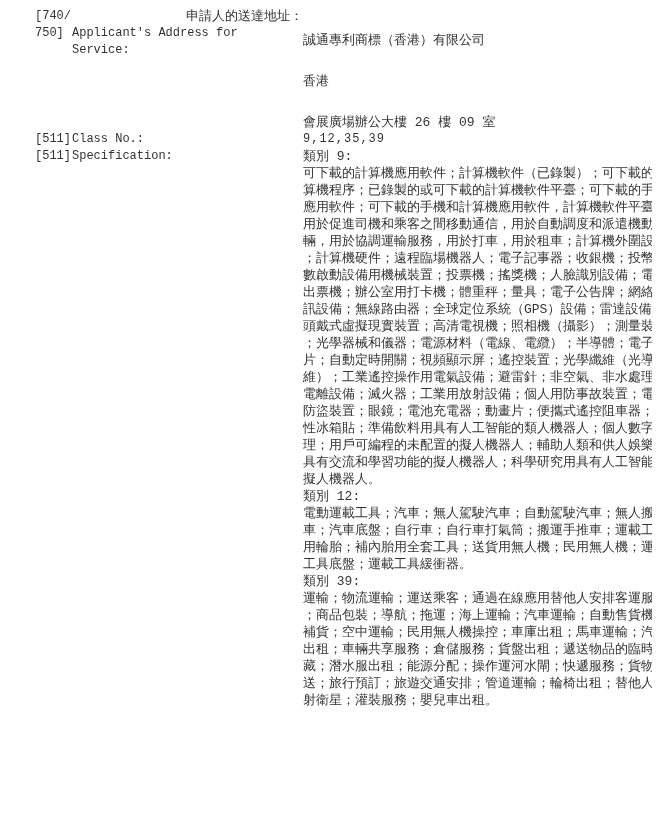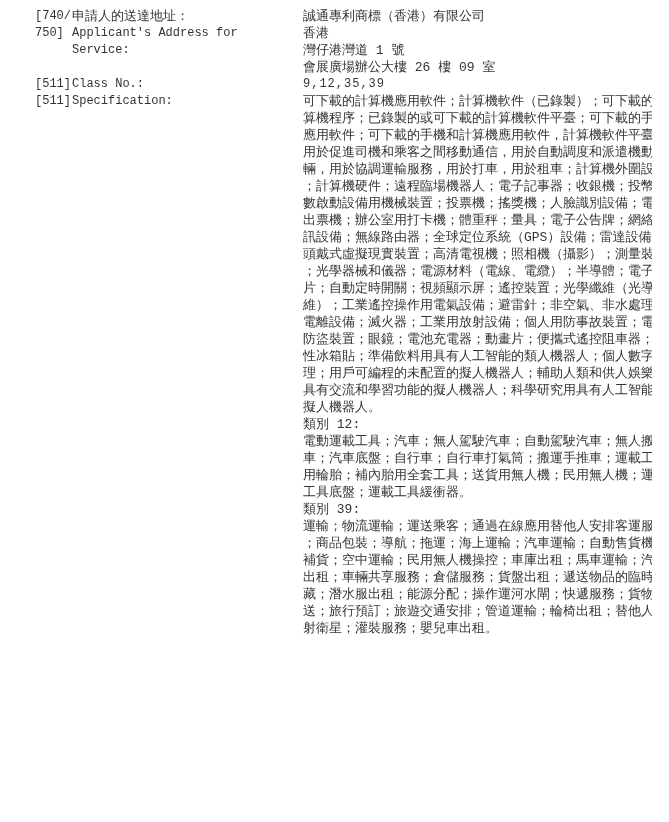--- a/index.html
+++ b/index.html
@@ -15,22 +15,22 @@
   }
   .grid {
     display: grid;
     grid-template-columns: 37px 231px 364px;
     padding: 8px 0 0 35px;
     align-items: start;
   }
   .row { display: contents; }
   .cell { font-size: 13px; line-height: 17px; }
   .tag-line, .en-line { font-size: 12px; line-height: 17px; white-space: nowrap; }
-  .zh-line { font-size: 13px; line-height: 17px; white-space: nowrap; }
-  .value-line { font-size: 13px; line-height: 17px; }
+  .zh-line { font-size: 13px; line-height: 17px; white-space: nowrap; text-align: right; }
+  .value-line { font-size: 13px; line-height: 17px; margin-top: 24px; }
   .num-line { font-size: 12px; line-height: 17px; letter-spacing: 1px; }
   .spec-heading { font-size: 13px; line-height: 17px; }
   .spec-text {
     font-size: 13px;
     line-height: 17px;
     word-break: break-all;
     line-break: anywhere;
   }
 </style>
 </head>
@@ -45,21 +45,20 @@
         <div class="tag-line">750]</div>
       </div>
       <div class="cell">
         <div class="zh-line">申請人的送達地址：</div>
         <div class="en-line">Applicant's Address for</div>
         <div class="en-line">Service:</div>
       </div>
       <div class="cell">
         <div class="value-line">誠通專利商標（香港）有限公司</div>
         <div class="value-line">香港</div>
-        <div class="value-line">灣仔港灣道 1 號</div>
         <div class="value-line">會展廣場辦公大樓 26 樓 09 室</div>
       </div>
     </div>
 
     <div class="row">
       <div class="cell">
         <div class="tag-line">[511]</div>
       </div>
       <div class="cell">
         <div class="en-line">Class No.:</div>
@@ -71,20 +70,21 @@
 
     <div class="row">
       <div class="cell">
         <div class="tag-line">[511]</div>
       </div>
       <div class="cell">
         <div class="en-line">Specification:</div>
       </div>
       <div class="cell">
         <div class="spec-section">
+          <div class="spec-heading">類別 9:</div>
           <div class="spec-text">可下載的計算機應用軟件；計算機軟件（已錄製）；可下載的計算機程序；已錄製的或可下載的計算機軟件平臺；可下載的手機應用軟件；可下載的手機和計算機應用軟件，計算機軟件平臺，用於促進司機和乘客之間移動通信，用於自動調度和派遣機動車輛，用於協調運輸服務，用於打車，用於租車；計算機外圍設備；計算機硬件；遠程臨場機器人；電子記事器；收銀機；投幣計數啟動設備用機械裝置；投票機；搖獎機；人臉識別設備；電子出票機；辦公室用打卡機；體重秤；量具；電子公告牌；網絡通訊設備；無線路由器；全球定位系統（GPS）設備；雷達設備；頭戴式虛擬現實裝置；高清電視機；照相機（攝影）；測量裝置；光學器械和儀器；電源材料（電線、電纜）；半導體；電子芯片；自動定時開關；視頻顯示屏；遙控裝置；光學纖維（光導纖維）；工業遙控操作用電氣設備；避雷針；非空氣、非水處理用電離設備；滅火器；工業用放射設備；個人用防事故裝置；電子防盜裝置；眼鏡；電池充電器；動畫片；便攜式遙控阻車器；磁性冰箱貼；準備飲料用具有人工智能的類人機器人；個人數字助理；用戶可編程的未配置的擬人機器人；輔助人類和供人娛樂用具有交流和學習功能的擬人機器人；科學研究用具有人工智能的擬人機器人。</div>
         </div>
         <div class="spec-section">
           <div class="spec-heading">類別 12:</div>
           <div class="spec-text">電動運載工具；汽車；無人駕駛汽車；自動駕駛汽車；無人搬運車；汽車底盤；自行車；自行車打氣筒；搬運手推車；運載工具用輪胎；補內胎用全套工具；送貨用無人機；民用無人機；運載工具底盤；運載工具緩衝器。</div>
         </div>
         <div class="spec-section">
           <div class="spec-heading">類別 39:</div>
           <div class="spec-text">運輸；物流運輸；運送乘客；通過在線應用替他人安排客運服務；商品包裝；導航；拖運；海上運輸；汽車運輸；自動售貨機的補貨；空中運輸；民用無人機操控；車庫出租；馬車運輸；汽車出租；車輛共享服務；倉儲服務；貨盤出租；遞送物品的臨時貯藏；潛水服出租；能源分配；操作運河水閘；快遞服務；貨物遞送；旅行預訂；旅遊交通安排；管道運輸；輪椅出租；替他人發射衛星；灌裝服務；嬰兒車出租。</div>
         </div>

